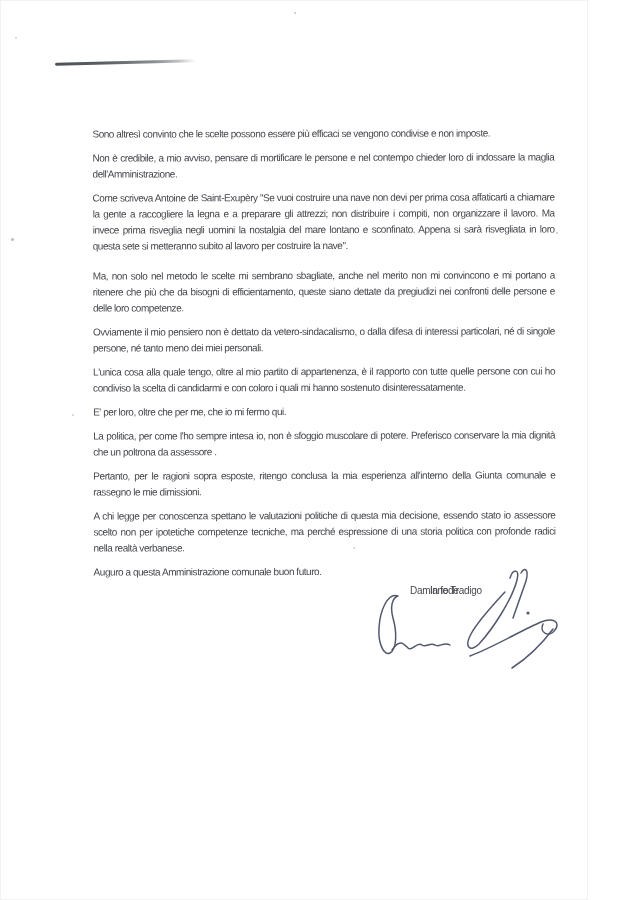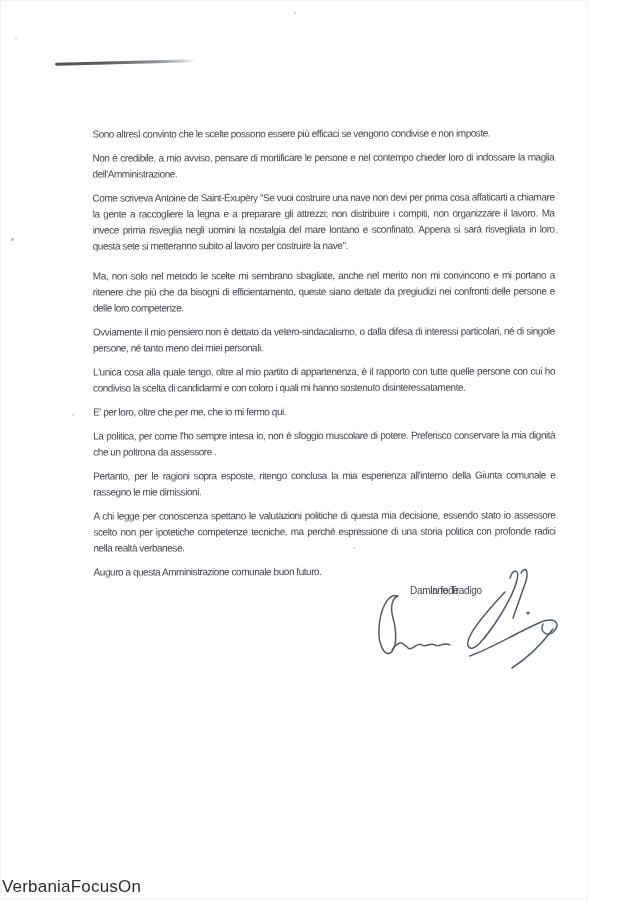--- a/index.html
+++ b/index.html
@@ -103,15 +103,14 @@
         <path d="M 170,12 C 173,3 180,2 177,14 C 172,34 152,64 139,78 C 130,87 124,81 131,68 C 138,55 154,38 165,26"></path>
         <path d="M 181,7 C 185,0 189,4 186,15 L 173,52"></path>
 
         <path d="M 130,90 C 152,82 182,64 201,56 C 213,51 221,56 215,64 C 209,72 199,67 203,58"></path>
         <path d="M 213,63 C 201,79 186,93 172,102"></path>
       </g>
       <circle cx="188" cy="47" r="1.6" fill="#3a4258" opacity="0.88"></circle>
     </svg>
   </div>
 
-  <div class="watermark">VerbaniaFocusOn</div>
 
 </div>
 
 </body></html>

